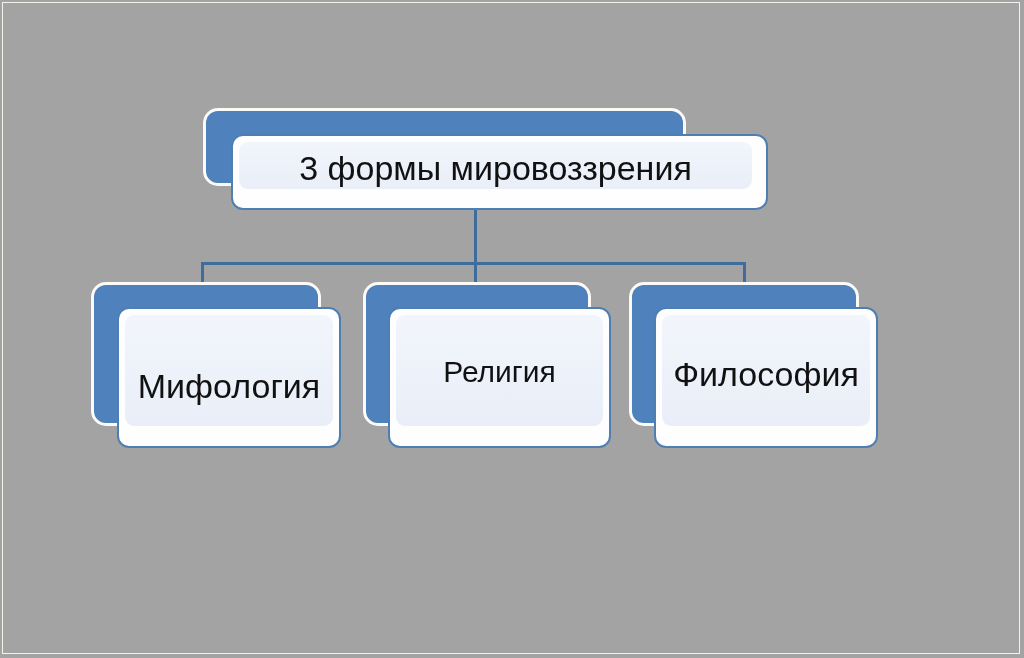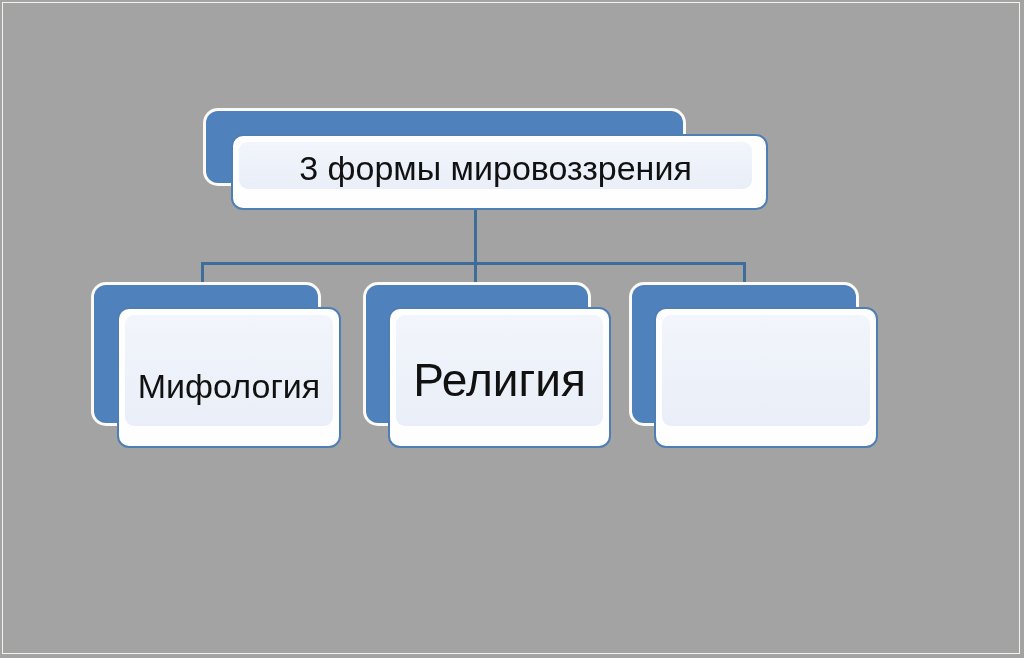--- a/index.html
+++ b/index.html
@@ -84,21 +84,21 @@
   
   #c1-shadow { left: 94px;  top: 285px; width: 224px; height: 138px; }
   #c1-card   { left: 117px; top: 307px; width: 224px; height: 141px; }
   #c1-fill   { left: 125px; top: 315px; width: 208px; height: 111px; }
   #c1-label  { top: 369px; left: 125px; width: 208px; font-size: 34px; }
 
   
   #c2-shadow { left: 366px; top: 285px; width: 222px; height: 138px; }
   #c2-card   { left: 388px; top: 307px; width: 223px; height: 141px; }
   #c2-fill   { left: 396px; top: 315px; width: 207px; height: 111px; }
-  #c2-label  { top: 357px; left: 396px; width: 207px; font-size: 46px; }
+  #c2-label  { top: 357px; left: 396px; width: 207px; font-size: 30px; }
 
   
   #c3-shadow { left: 632px; top: 285px; width: 224px; height: 138px; }
   #c3-card   { left: 654px; top: 307px; width: 224px; height: 141px; }
   #c3-fill   { left: 662px; top: 315px; width: 208px; height: 111px; }
   #c3-label  { top: 357px; left: 662px; width: 208px; font-size: 34px; }
 
   
   #conn-root-down   { left: 474px; top: 209px; height: 56px; }
   #conn-bus         { left: 201px; top: 262px; width: 545px; }
@@ -137,13 +137,14 @@
   <div class="node-label" id="c1-label">Мифология</div>
 
   <div class="node-shadow" id="c2-shadow"></div>
   <div class="node-card" id="c2-card"></div>
   <div class="node-fill" id="c2-fill"></div>
   <div class="node-label" id="c2-label">Религия</div>
 
   <div class="node-shadow" id="c3-shadow"></div>
   <div class="node-card" id="c3-card"></div>
   <div class="node-fill" id="c3-fill"></div>
+  <div class="node-label" id="c3-label">Философия</div>
 </div>
 
 </body></html>

